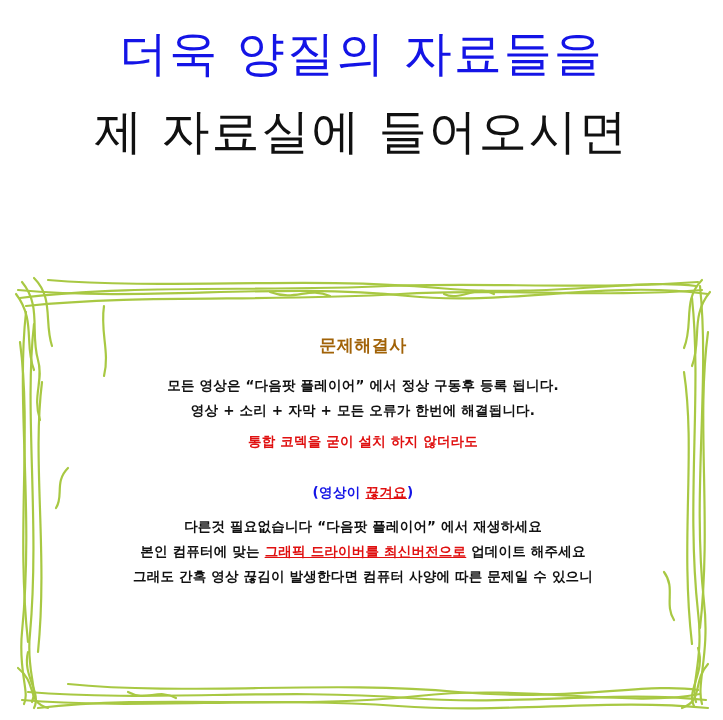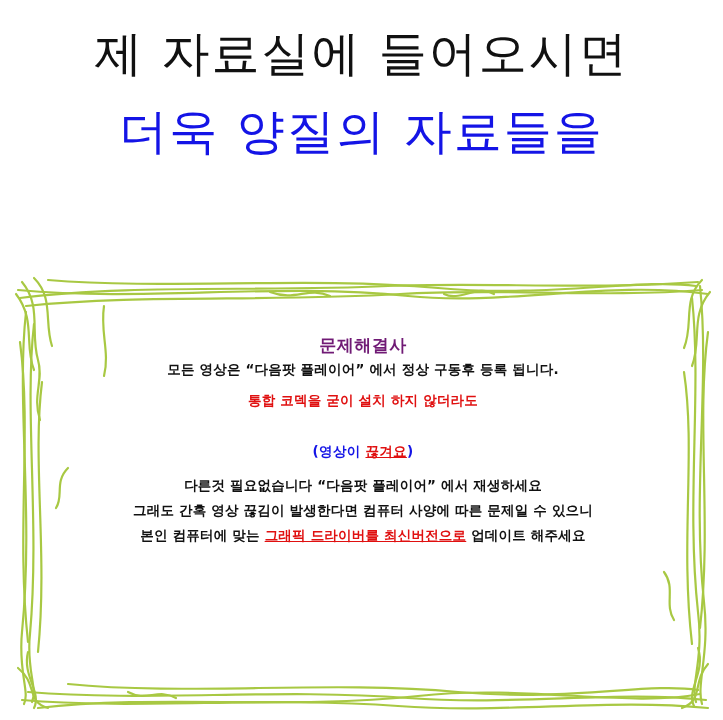--- a/index.html
+++ b/index.html
@@ -60,21 +60,22 @@
     position: absolute;
     left: 60px;
     top: 62px;
     width: 590px;
     text-align: center;
   }
   .title {
     font-family: "DejaVu Sans", sans-serif;
     font-size: 17px;
     font-weight: bold;
-    color: #701a75;
+    color: #a16207;
+    margin-bottom: 16px;
     letter-spacing: 0.5px;
   }
   .subhead {
     font-family: "DejaVu Sans", sans-serif;
     font-size: 13.5px;
     font-weight: bold;
     color: #1414e6;
     margin-bottom: 12px;
     letter-spacing: 0.3px;
   }
@@ -91,22 +92,22 @@
   .spacer-sm { height: 6px; }
   .gap-block { height: 30px; }
   .inline-red { color: #e01010; text-decoration: underline; }
 </style>
 </head>
 <body>
 
 <div class="page">
 
   <div class="headline">
+    <div class="headline-line blue">더욱 양질의 자료들을</div>
     <div class="headline-line black">제 자료실에 들어오시면</div>
-    <div class="headline-line blue">더욱 양질의 자료들을</div>
   </div>
 
   <div class="frame-wrap">
 
     <svg class="frame-svg" viewBox="0 0 707 440" preserveAspectRatio="none">
       <g fill="none" stroke="#a4c639" stroke-width="2.2" stroke-linecap="round" stroke-linejoin="round" opacity="0.95">
 
         <path d="M12,26 C120,12 250,20 380,14 C480,10 580,18 690,10"></path>
         <path d="M18,34 C130,22 260,30 392,22 C492,16 596,26 694,18"></path>
         <path d="M10,18 C140,30 270,10 400,24 C500,34 600,8 700,22"></path>
@@ -148,30 +149,31 @@
         <path d="M120,420 C138,430 150,416 168,426"></path>
       </g>
     </svg>
 
     <div class="content">
 
       <div class="title">문제해결사</div>
 
 
       <div class="line">모든 영상은 “다음팟 플레이어” 에서 정상 구동후 등록 됩니다.</div>
+      <div class="line">영상 + 소리 + 자막 + 모든 오류가 한번에 해결됩니다.</div>
 
       <div class="spacer-sm"></div>
 
       <div class="line red">통합 코덱을 굳이 설치 하지 않더라도</div>
 
       <div class="gap-block"></div>
 
       <div class="subhead"><span>(영상이 </span><span class="inline-red">끊겨요</span><span>)</span></div>
 
       <div class="line">다른것 필요없습니다  “다음팟 플레이어” 에서 재생하세요</div>
+      <div class="line"><span>본인 컴퓨터에 맞는 </span><span class="inline-red">그래픽 드라이버를 최신버전으로</span><span> 업데이트 해주세요</span></div>
+
       <div class="line">그래도 간혹 영상 끊김이 발생한다면 컴퓨터 사양에 따른 문제일 수 있으니</div>
-
-      <div class="line"><span>본인 컴퓨터에 맞는 </span><span class="inline-red">그래픽 드라이버를 최신버전으로</span><span> 업데이트 해주세요</span></div>
 
     </div>
   </div>
 
 </div>
 
 </body></html>

